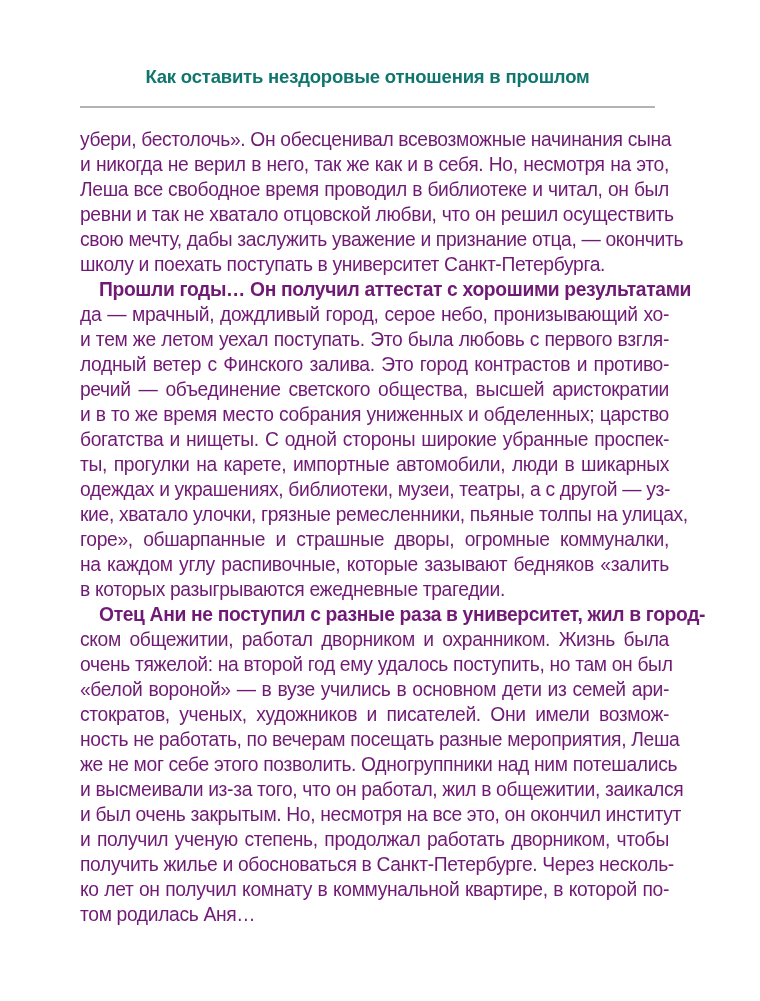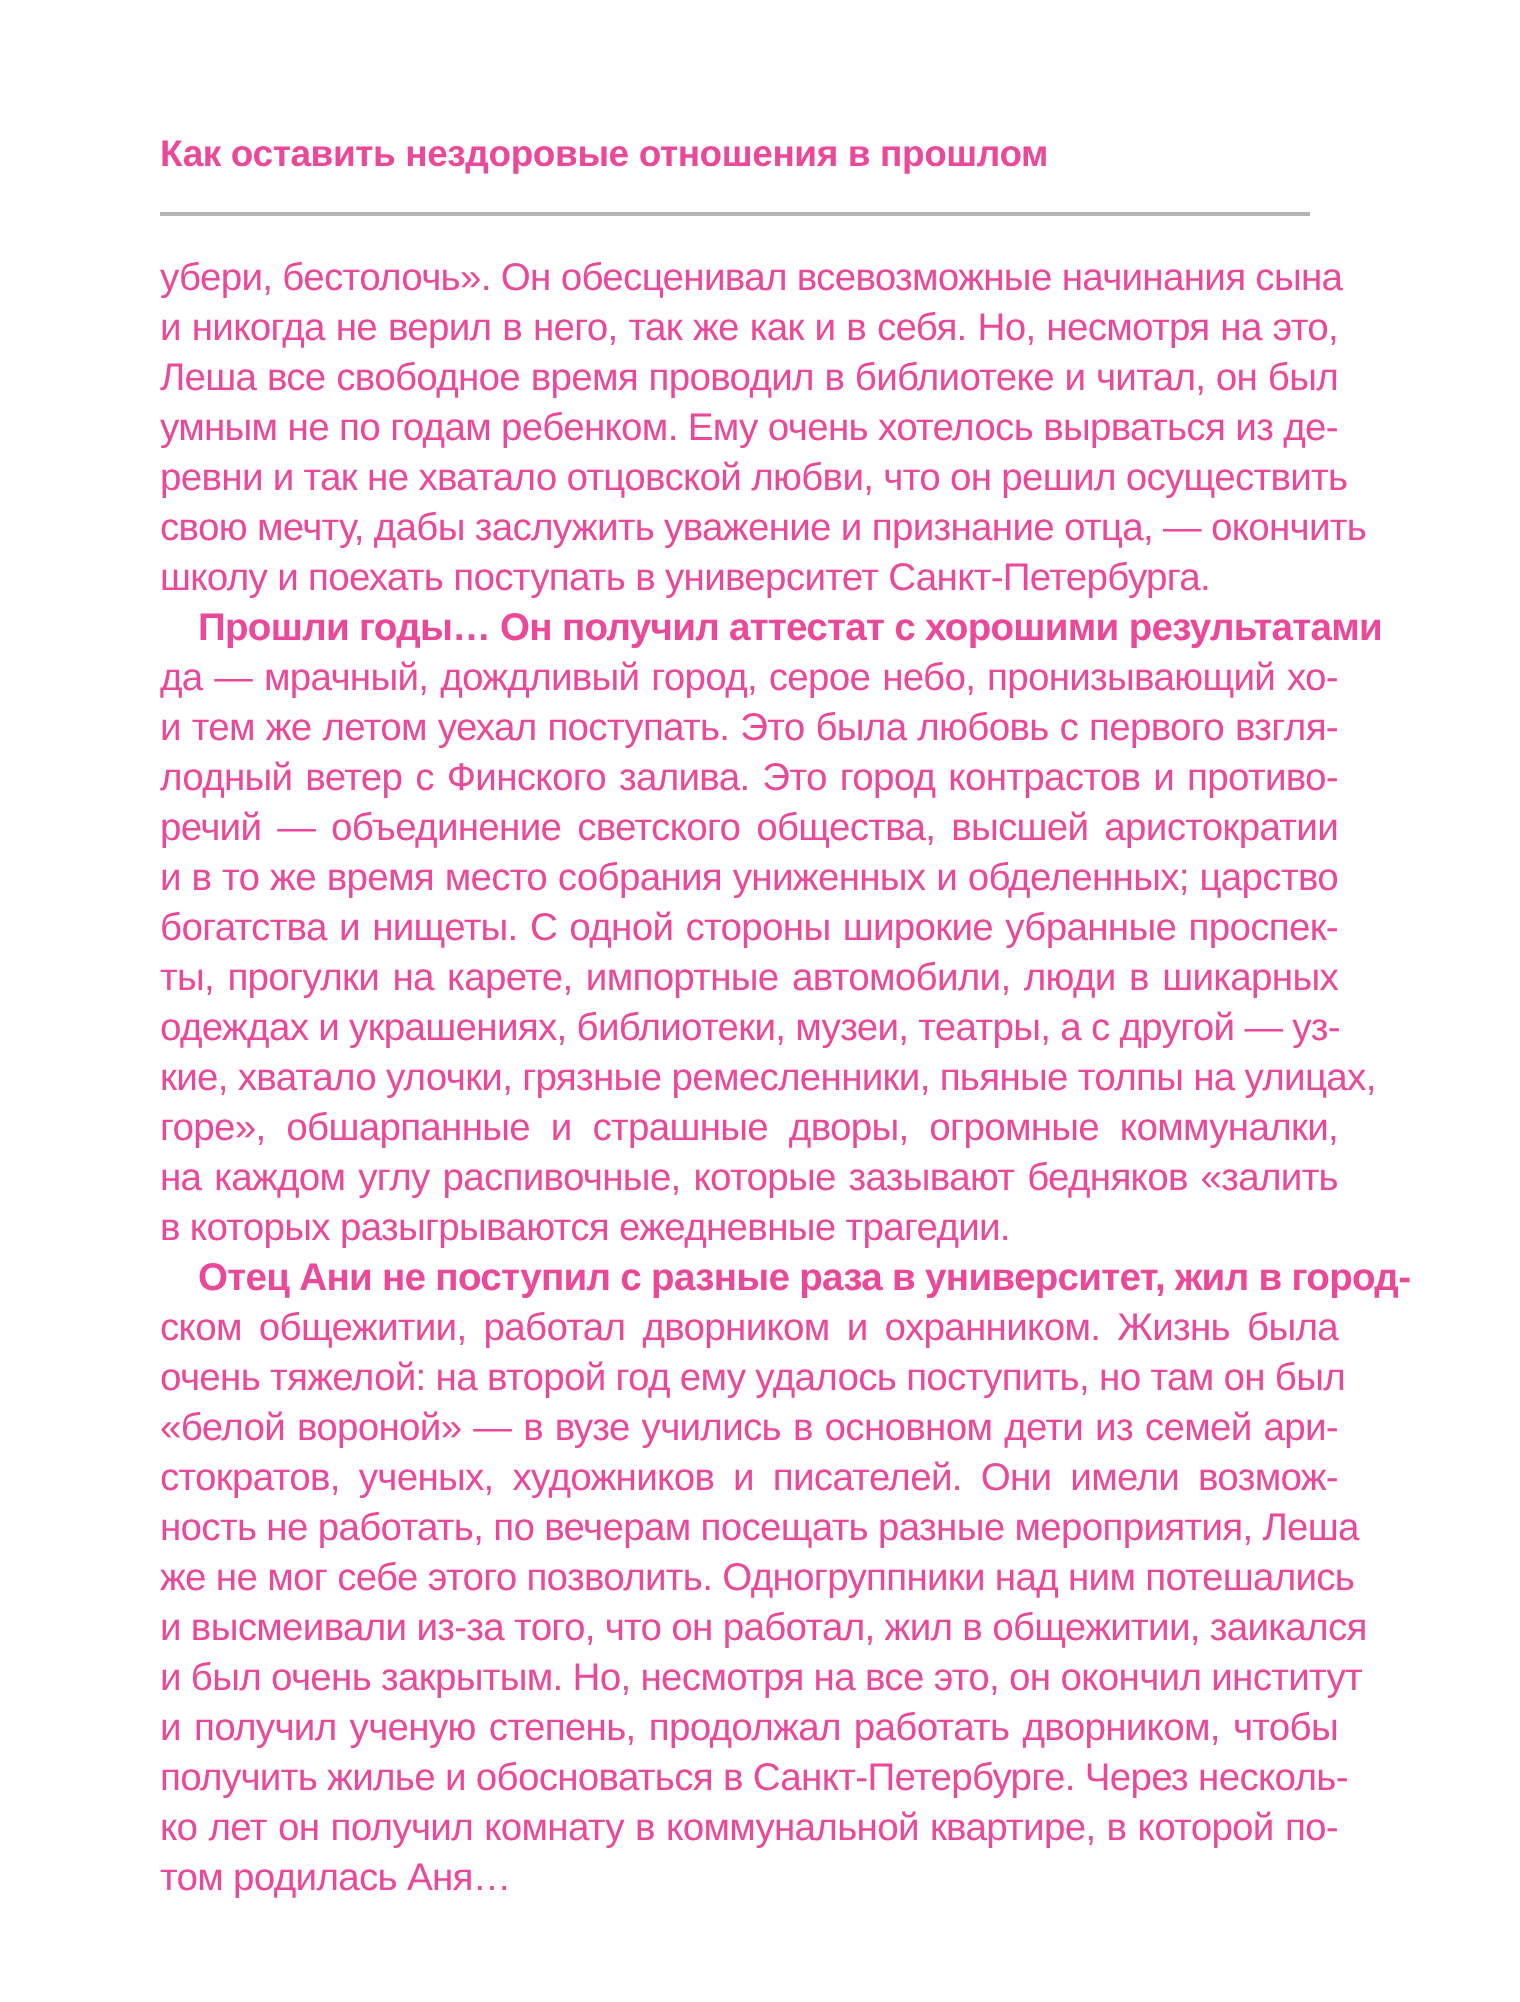--- a/index.html
+++ b/index.html
@@ -7,36 +7,36 @@
     width: 760px; height: 1001px;
     background: #ffffff;
     position: relative;
     overflow: hidden;
     font-family: "Liberation Sans", "DejaVu Sans", sans-serif;
   }
   .page { position: absolute; left: 0; top: 0; width: 760px; height: 1001px; }
   .running-head {
     position: absolute;
     left: 80px; width: 575px; top: 66px;
-    text-align: left;
+    text-align: center;
     font-size: 18.5px;
     font-weight: bold;
-    color: #ec4899;
+    color: #0f766e;
     letter-spacing: -0.2px;
     white-space: nowrap;
   }
   .rule {
     position: absolute;
     left: 80px; width: 575px; top: 106px;
     height: 2px; background: #b4b4b4;
   }
   .body-text {
     position: absolute;
     left: 80px; width: 589px; top: 127px;
-    color: #ec4899;
+    color: #701a75;
     font-size: 19.3px;
     line-height: 25px;
     letter-spacing: -0.35px;
   }
   .para { margin: 0; }
   .line {
     display: block;
     text-align: justify;
     text-align-last: justify;
     white-space: nowrap;
@@ -52,21 +52,20 @@
 <div class="page">
   <div class="running-head">Как оставить нездоровые отношения в прошлом</div>
   <div class="rule"></div>
 
   <div class="body-text">
 
     <div class="para">
       <span class="line">убери, бестолочь». Он обесценивал всевозможные начинания сына</span>
       <span class="line">и никогда не верил в него, так же как и в себя. Но, несмотря на это,</span>
       <span class="line">Леша все свободное время проводил в библиотеке и читал, он был</span>
-      <span class="line">умным не по годам ребенком. Ему очень хотелось вырваться из де-</span>
       <span class="line">ревни и так не хватало отцовской любви, что он решил осуществить</span>
       <span class="line">свою мечту, дабы заслужить уважение и признание отца, — окончить</span>
       <span class="line last">школу и поехать поступать в университет Санкт-Петербурга.</span>
     </div>
 
     <div class="para">
       <span class="line indent">Прошли годы… Он получил аттестат с хорошими результатами</span>
       <span class="line">да — мрачный, дождливый город, серое небо, пронизывающий хо-</span>
       <span class="line">и тем же летом уехал поступать. Это была любовь с первого взгля-</span>
       <span class="line">лодный ветер с Финского залива. Это город контрастов и противо-</span>

